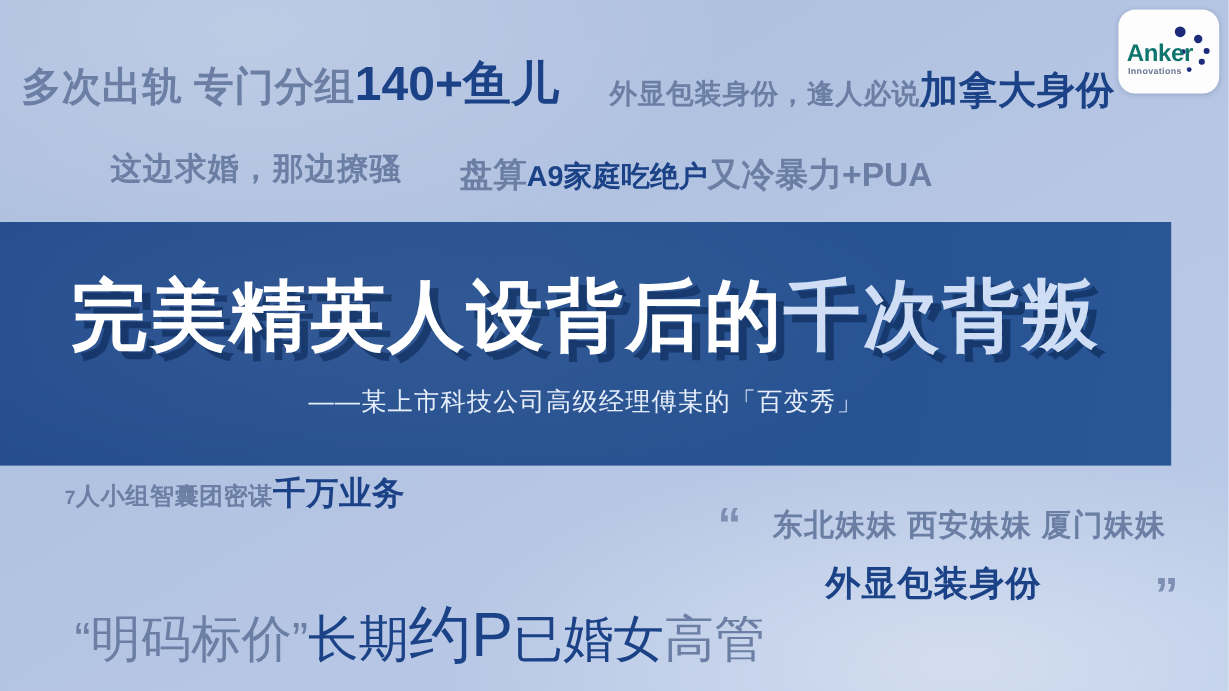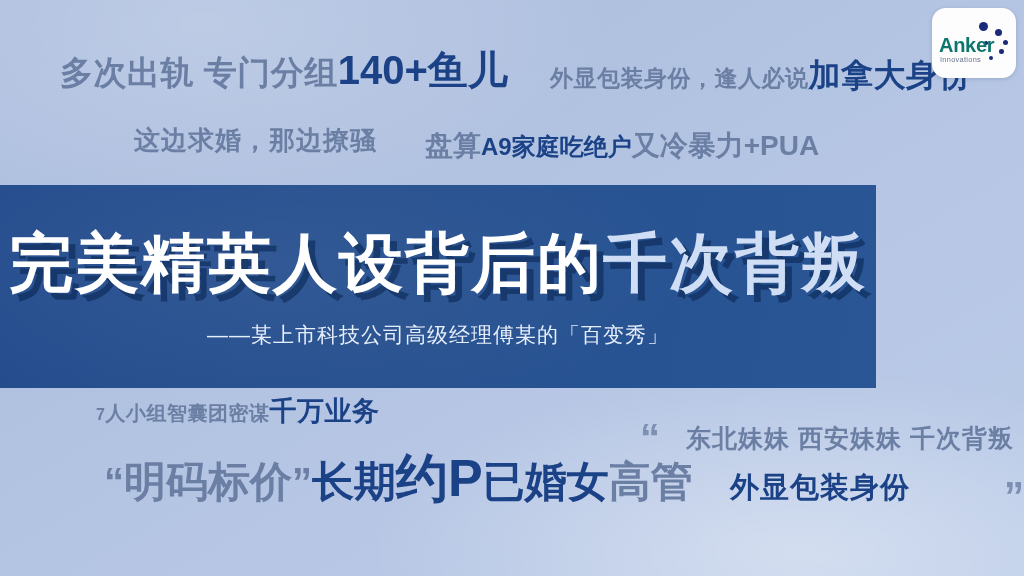--- a/index.html
+++ b/index.html
@@ -22,21 +22,21 @@
     background:
       radial-gradient(ellipse 60% 45% at 78% 96%, rgba(255,255,255,0.38), rgba(255,255,255,0) 70%),
       radial-gradient(ellipse 55% 50% at 20% 4%, rgba(255,255,255,0.18), rgba(255,255,255,0) 72%);
     pointer-events: none;
   }
 
   
   .tone-muted  { color: #6b7fa4; }
   .tone-strong { color: #1b4286; }
 
-  .line { position: absolute; white-space: nowrap; line-height: 1; margin-left: 42px; }
+  .line { position: absolute; white-space: nowrap; line-height: 1; }
 
   
   .tl1 {
     left: 18px; top: 50px;
     font-size: 33px; font-weight: 700;
     letter-spacing: 0.5px;
   }
   .tl1 .big {
     font-size: 40px; font-weight: 900; letter-spacing: 0px;
   }
@@ -52,21 +52,21 @@
   .tr2 {
     left: 383px; top: 132px;
     font-size: 28px; font-weight: 700;
   }
   .tr2 .big { font-size: 24px; font-weight: 900; }
 
   
   .band {
     position: absolute;
     left: 0; top: 185px;
-    width: 876px; height: 203px;
+    width: 976px; height: 203px;
     background: linear-gradient(100deg, #244c8d 0%, #26508f 45%, #2a5696 100%);
   }
   .band-sheen {
     position: absolute; inset: 0;
     background: radial-gradient(ellipse 70% 120% at 30% 40%, rgba(255,255,255,0.06), rgba(255,255,255,0) 70%);
   }
   .headline {
     position: absolute;
     left: 0; right: 0; top: 46px;
     text-align: center;
@@ -97,22 +97,22 @@
 
   
   .bl1 {
     left: 54px; top: 398px;
     font-size: 20px; font-weight: 700; letter-spacing: 0.5px;
   }
   .bl1 .big { font-size: 27px; font-weight: 900; }
   .bl1 .num { font-size: 16px; font-weight: 700; }
 
   .bl2 {
-    left: 62px; top: 452px;
-    font-size: 42px; font-weight: 700; letter-spacing: 0px;
+    left: 62px; top: 504px;
+    font-size: 42px; font-weight: 400; letter-spacing: 0px;
   }
   .bl2 .bigger { font-size: 52px; }
   .bl2 .quote { font-size: 40px; }
 
   .br-quote-open {
     left: 598px; top: 418px;
     font-size: 40px; font-weight: 900;
     color: #7d90b4;
   }
   .br-quote-close {
@@ -144,21 +144,21 @@
     left: 7px; top: 26px;
     font-size: 20px;
     font-weight: 700;
     color: #0f766e;
     letter-spacing: -0.3px;
   }
   .logo-sub {
     position: absolute;
     left: 8px; top: 47px;
     font-size: 7.4px;
-    font-weight: 400;
+    font-weight: 700;
     color: #6b7490;
     letter-spacing: 0.3px;
   }
   .logo-dots { position: absolute; inset: 0; }
   .dot { position: absolute; border-radius: 50%; background: #1b2a79; }
 </style>
 </head>
 <body>
 
 <div id="poster">
@@ -191,21 +191,21 @@
 
   <div class="line bl1">
     <span class="num tone-muted">7</span><span class="tone-muted">人小组智囊团密谋</span><span class="big tone-strong">千万业务</span>
   </div>
 
   <div class="line bl2">
     <span class="quote tone-muted">“</span><span class="tone-muted">明码标价</span><span class="quote tone-muted">”</span><span class="tone-strong">长期</span><span class="bigger tone-strong">约P</span><span class="tone-strong">已婚女</span><span class="tone-muted">高管</span>
   </div>
 
   <div class="line br-quote-open">“</div>
-  <div class="line br1 tone-muted">东北妹妹 西安妹妹 千次背叛</div>
+  <div class="line br1 tone-muted">东北妹妹 西安妹妹 厦门妹妹</div>
   <div class="line br2 tone-strong">外显包装身份</div>
   <div class="line br-quote-close">”</div>
 
   <div class="logo">
     <div class="logo-dots">
       <span class="dot" style="left:47px; top:14px; width:9px; height:9px;"></span>
       <span class="dot" style="left:63px; top:21px; width:7px; height:7px;"></span>
       <span class="dot" style="left:71px; top:32px; width:5px; height:5px;"></span>
       <span class="dot" style="left:67px; top:41px; width:4.5px; height:4.5px;"></span>
       <span class="dot" style="left:57px; top:48px; width:4px; height:4px;"></span>

